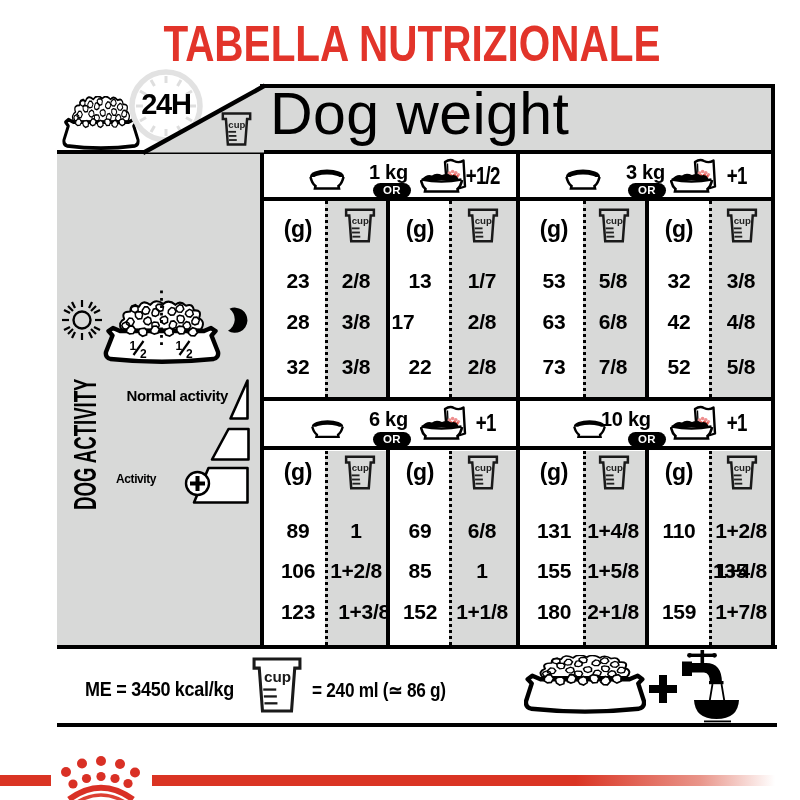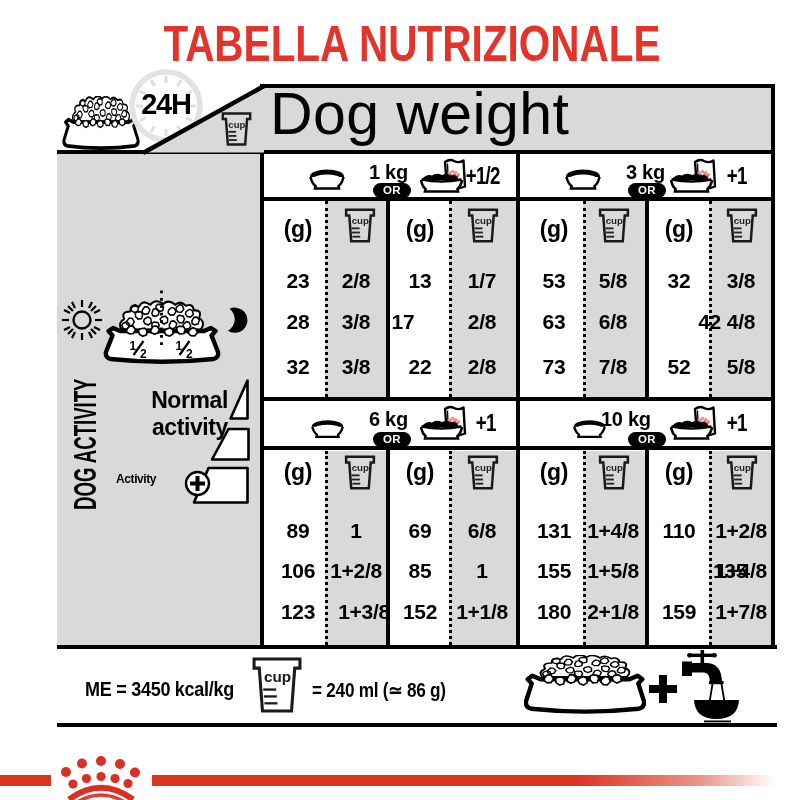--- a/index.html
+++ b/index.html
@@ -120,21 +120,21 @@
 <div class="num" style="left:613px;top:270px;">5/8</div>
 <div class="num" style="left:679px;top:270px;">32</div>
 <div class="num" style="left:741px;top:270px;">3/8</div>
 
 <div class="num" style="left:298px;top:311px;">28</div>
 <div class="num" style="left:356px;top:311px;">3/8</div>
 <div class="num" style="left:403px;top:311px;">17</div>
 <div class="num" style="left:482px;top:311px;">2/8</div>
 <div class="num" style="left:554px;top:311px;">63</div>
 <div class="num" style="left:613px;top:311px;">6/8</div>
-<div class="num" style="left:679px;top:311px;text-align:right;">42</div>
+<div class="num" style="left:679px;top:311px;">42</div>
 <div class="num" style="left:741px;top:311px;">4/8</div>
 
 <div class="num" style="left:298px;top:356px;">32</div>
 <div class="num" style="left:356px;top:356px;">3/8</div>
 <div class="num" style="left:420px;top:356px;">22</div>
 <div class="num" style="left:482px;top:356px;">2/8</div>
 <div class="num" style="left:554px;top:356px;">73</div>
 <div class="num" style="left:613px;top:356px;">7/8</div>
 <div class="num" style="left:679px;top:356px;">52</div>
 <div class="num" style="left:741px;top:356px;">5/8</div>
@@ -167,21 +167,21 @@
 <div class="num" style="left:741px;top:601px;">1+7/8</div>
 
 <div class="abs bold" style="left:85px;top:678px;font-size:20px;letter-spacing:-0.3px;transform:scaleX(0.9);transform-origin:0 0;white-space:nowrap;">ME = 3450 kcal/kg</div>
 
 <div class="abs bold" style="left:312px;top:678px;font-size:20px;letter-spacing:-0.3px;transform:scaleX(0.86);transform-origin:0 0;white-space:nowrap;">= 240 ml (≃ 86 g)</div>
 
 <svg class="abs" style="left:60px;top:374px;" width="48" height="138" viewBox="0 0 48 138">
 <text transform="translate(36,136) rotate(-90) scale(0.60,1)" font-family="Liberation Sans, sans-serif" font-weight="bold" font-size="31">DOG ACTIVITY</text>
 </svg>
 
-<div class="abs bold" style="left:100px;top:387px;width:128px;text-align:right;font-size:23px;letter-spacing:-0.4px;">Normal activity</div>
+<div class="abs bold" style="left:100px;top:387px;width:128px;text-align:right;font-size:15px;letter-spacing:-0.4px;">Normal activity</div>
 
 <div class="abs bold" style="left:116px;top:472px;font-size:12px;letter-spacing:-0.4px;">Activity</div>
 
 <svg width="0" height="0" style="position:absolute">
 <defs>
 <g id="cupicon">
   <path d="M2,2 H32 V8 H28.6 L26.5,36 H7.5 L5.4,8 H2 Z" fill="none" stroke="#1a1a1a" stroke-width="2.7" stroke-linejoin="miter"></path>
   <text x="17.4" y="17.5" font-family="Liberation Sans, sans-serif" font-weight="bold" font-size="10.5" text-anchor="middle" fill="#222">cup</text>
   <line x1="8" y1="22" x2="16.5" y2="22" stroke="#222" stroke-width="2"></line>
   <line x1="8.4" y1="26.5" x2="16.9" y2="26.5" stroke="#222" stroke-width="2"></line>

